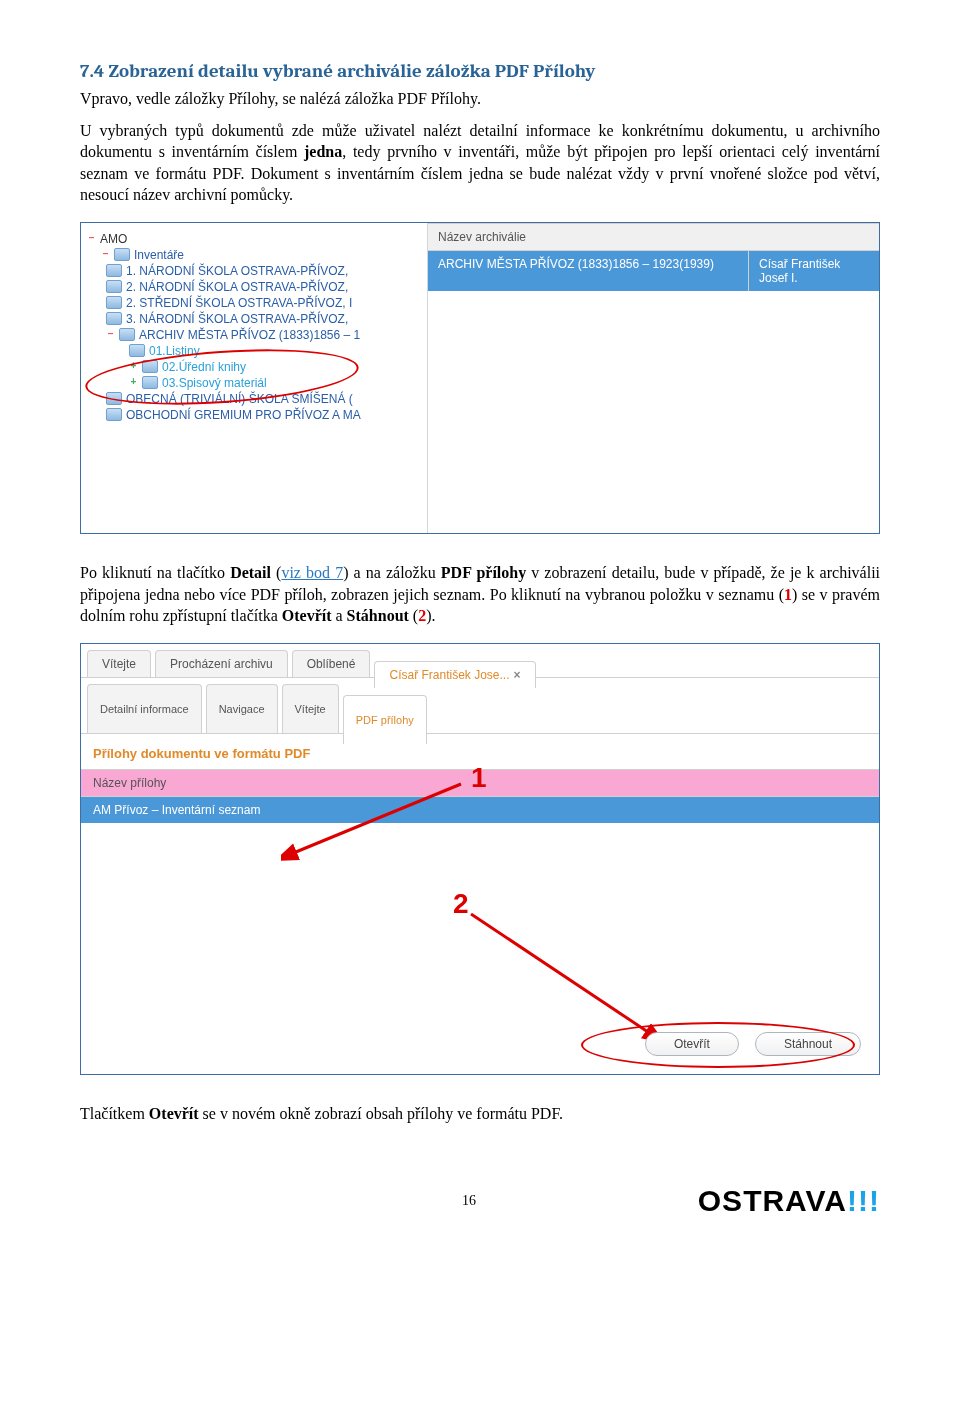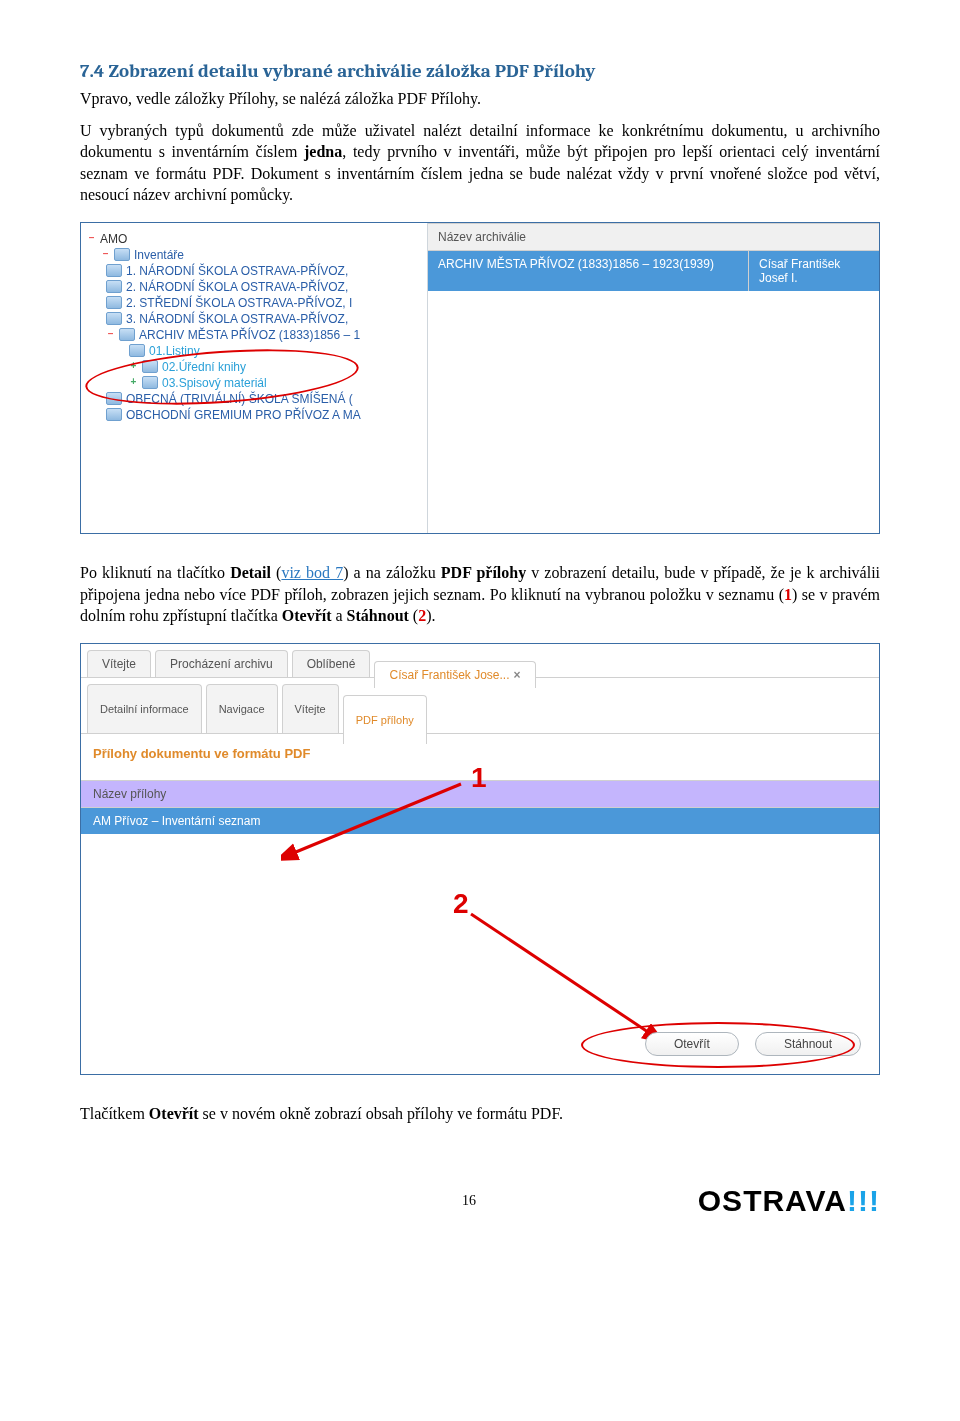--- a/index.html
+++ b/index.html
@@ -77,22 +77,22 @@
   .tabbar1, .tabbar2 { display:flex; border-bottom:1px solid #d0d0d0; padding:6px 6px 0 6px; gap:4px;}
   .tab {
     padding:6px 14px; border:1px solid #d0d0d0; border-bottom:none;
     background:#f3f3f3; color:#555; border-radius:4px 4px 0 0;
     font-size:12px;
   }
   .tab.active { background:#fff; color:#e08a2a; border-color:#d0d0d0; position:relative; top:11px; }
   .tab .close { color:#888; margin-left:4px; font-weight:bold; }
   .tabbar2 .tab { font-size:11px; padding:18px 12px; }
   .tabbar2 .tab.active { color:#e08a2a; }
-  .section-title { color:#e08a2a; font-weight:bold; padding:12px 12px 19px 12px; font-size:13px; }
-  .list-head { background:#c4b5fd; border-top:1px solid #d0d0d0; border-bottom:1px solid #d0d0d0; padding:6px 12px; color:#555; }
+  .section-title { color:#e08a2a; font-weight:bold; padding:12px 12px 8px 12px; font-size:13px; }
+  .list-head { background:#f9a8d4; border-top:1px solid #d0d0d0; border-bottom:1px solid #d0d0d0; padding:6px 12px; color:#555; }
   .list-row-sel { background:#4b98d9; color:#fff; padding:6px 12px; }
   .arrow-svg { position:absolute; pointer-events:none; }
   .anno-num { position:absolute; color:#d00; font-weight:bold; font-size:28px; font-family:Arial,sans-serif; }
   .btn-row { position:absolute; right:18px; bottom:18px; display:flex; gap:16px; }
   .rnd-btn {
     padding:4px 28px; border:1px solid #aeb6bd; border-radius:14px;
     background:linear-gradient(#fff,#f0f0f0); color:#444; font-size:12px;
   }
   .ellipse2 { left:500px; bottom:6px; width:270px; height:42px; }
 

